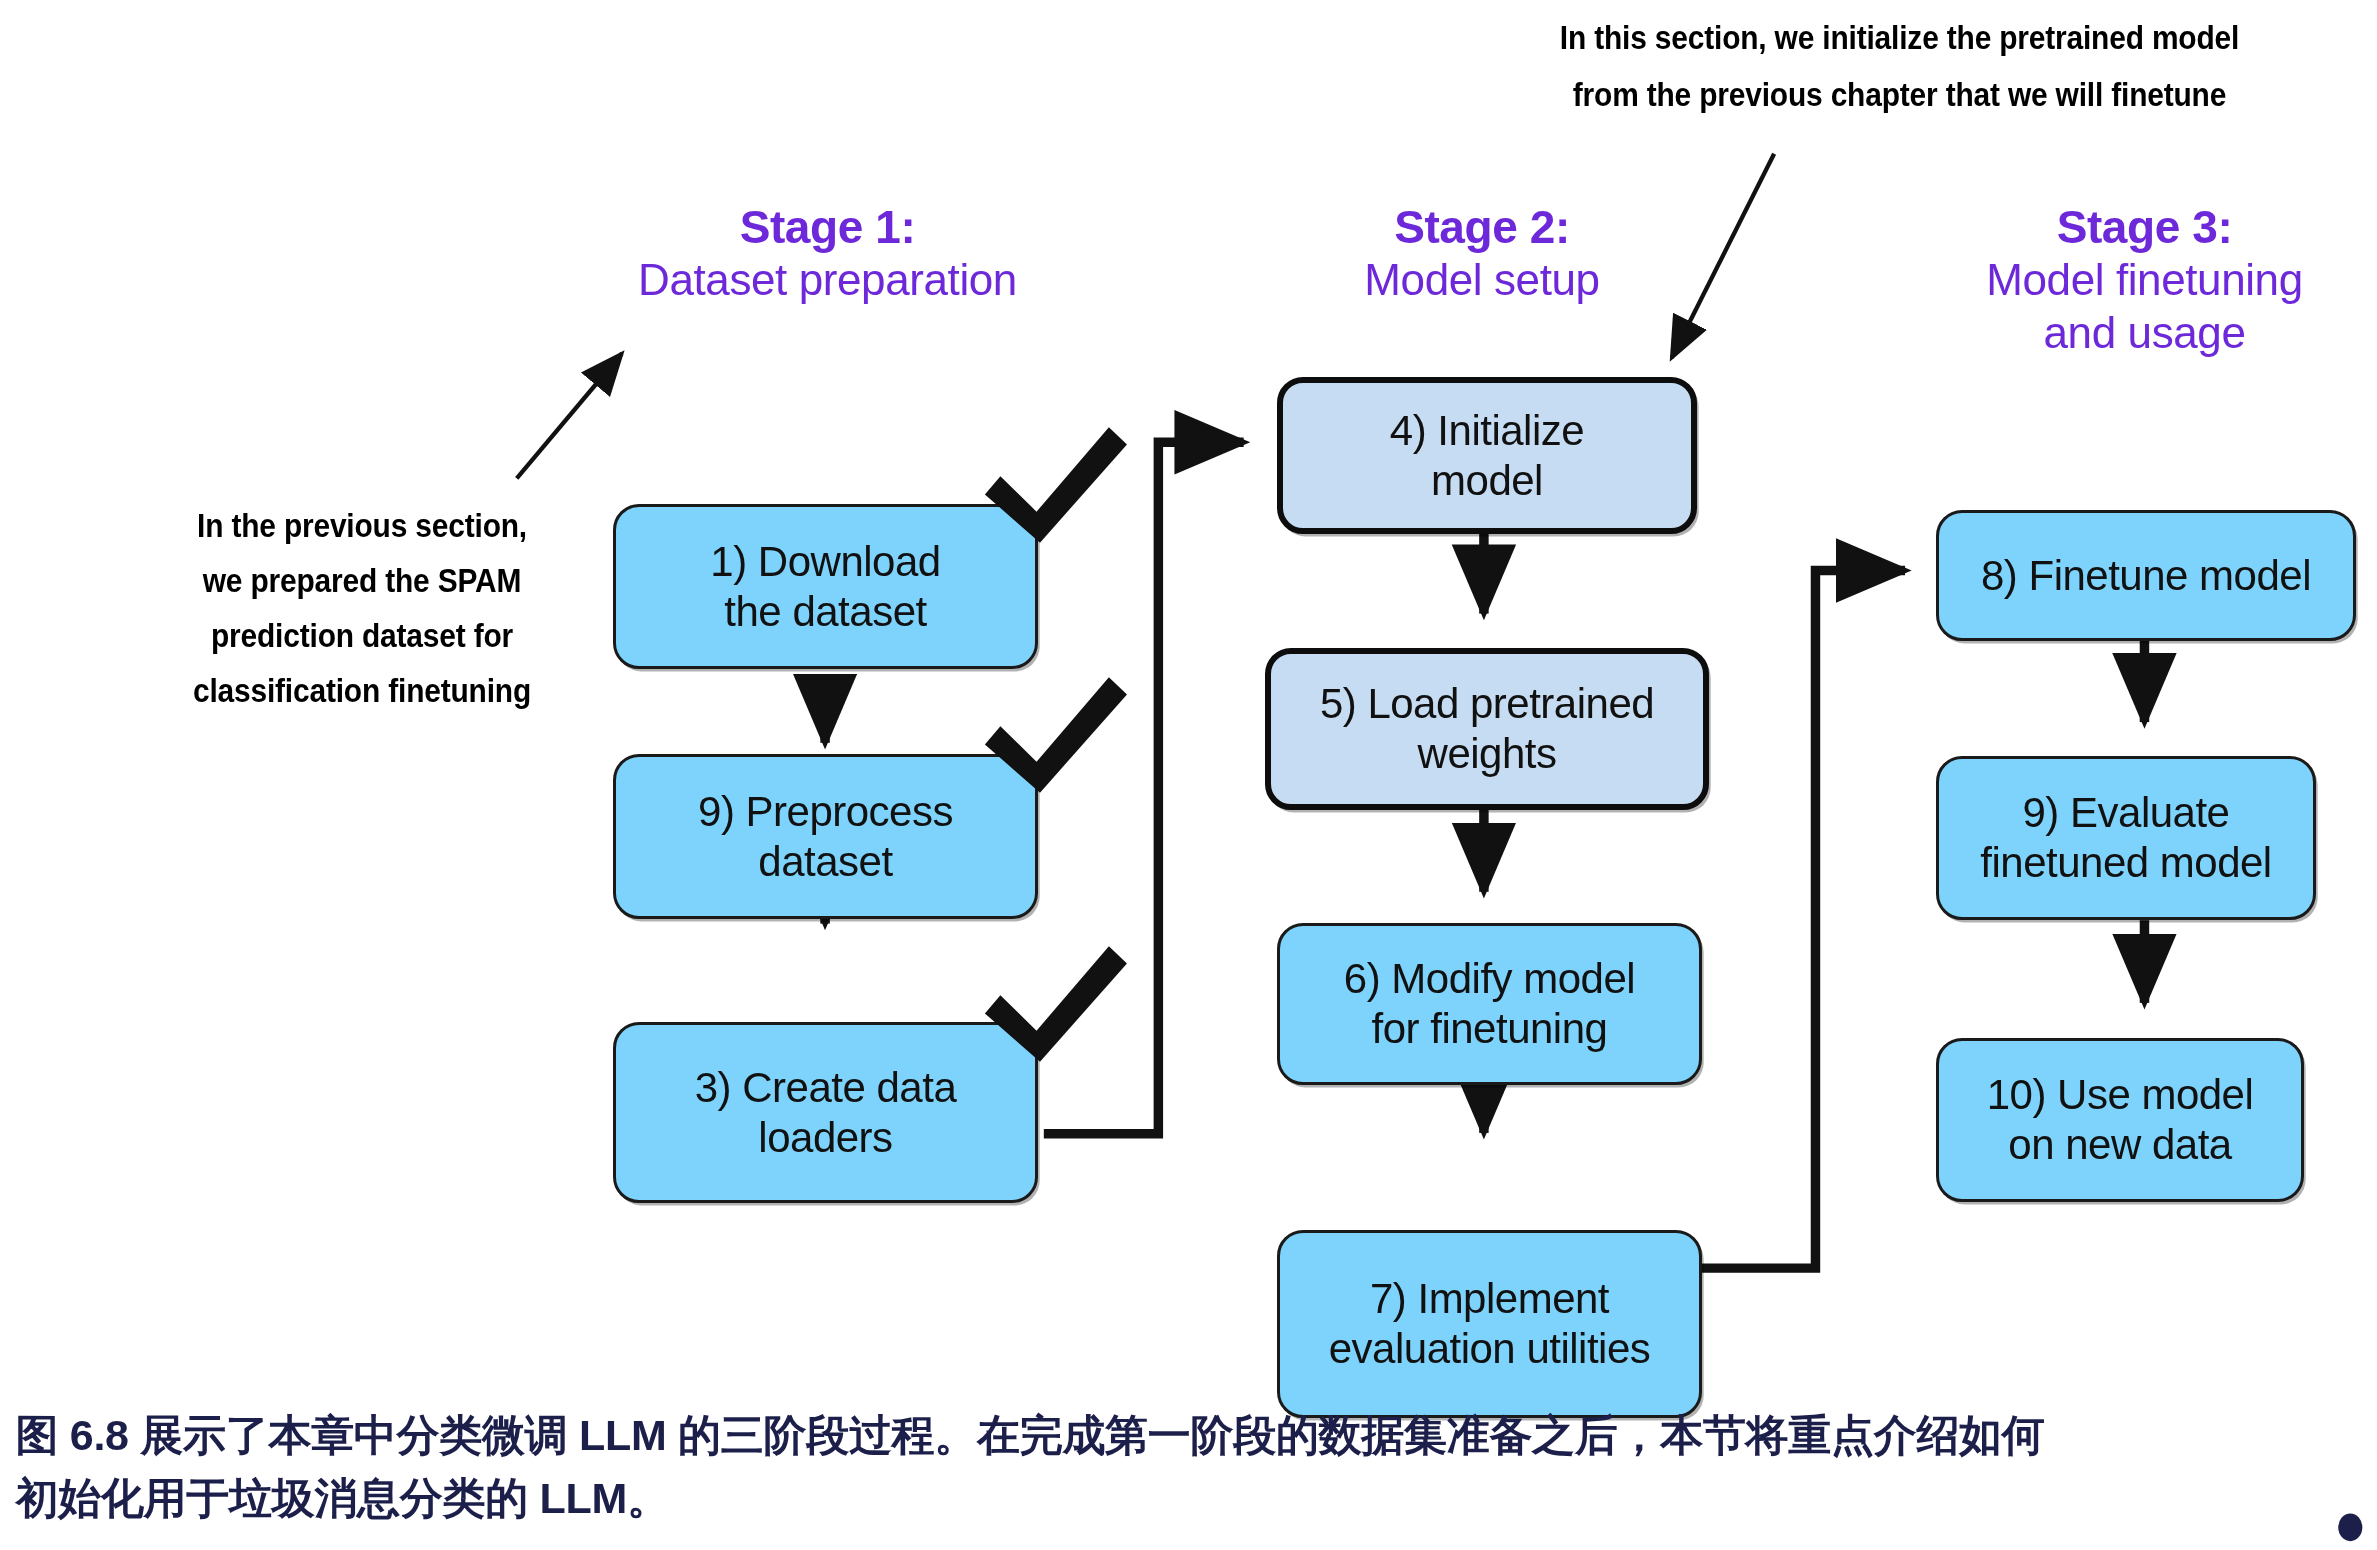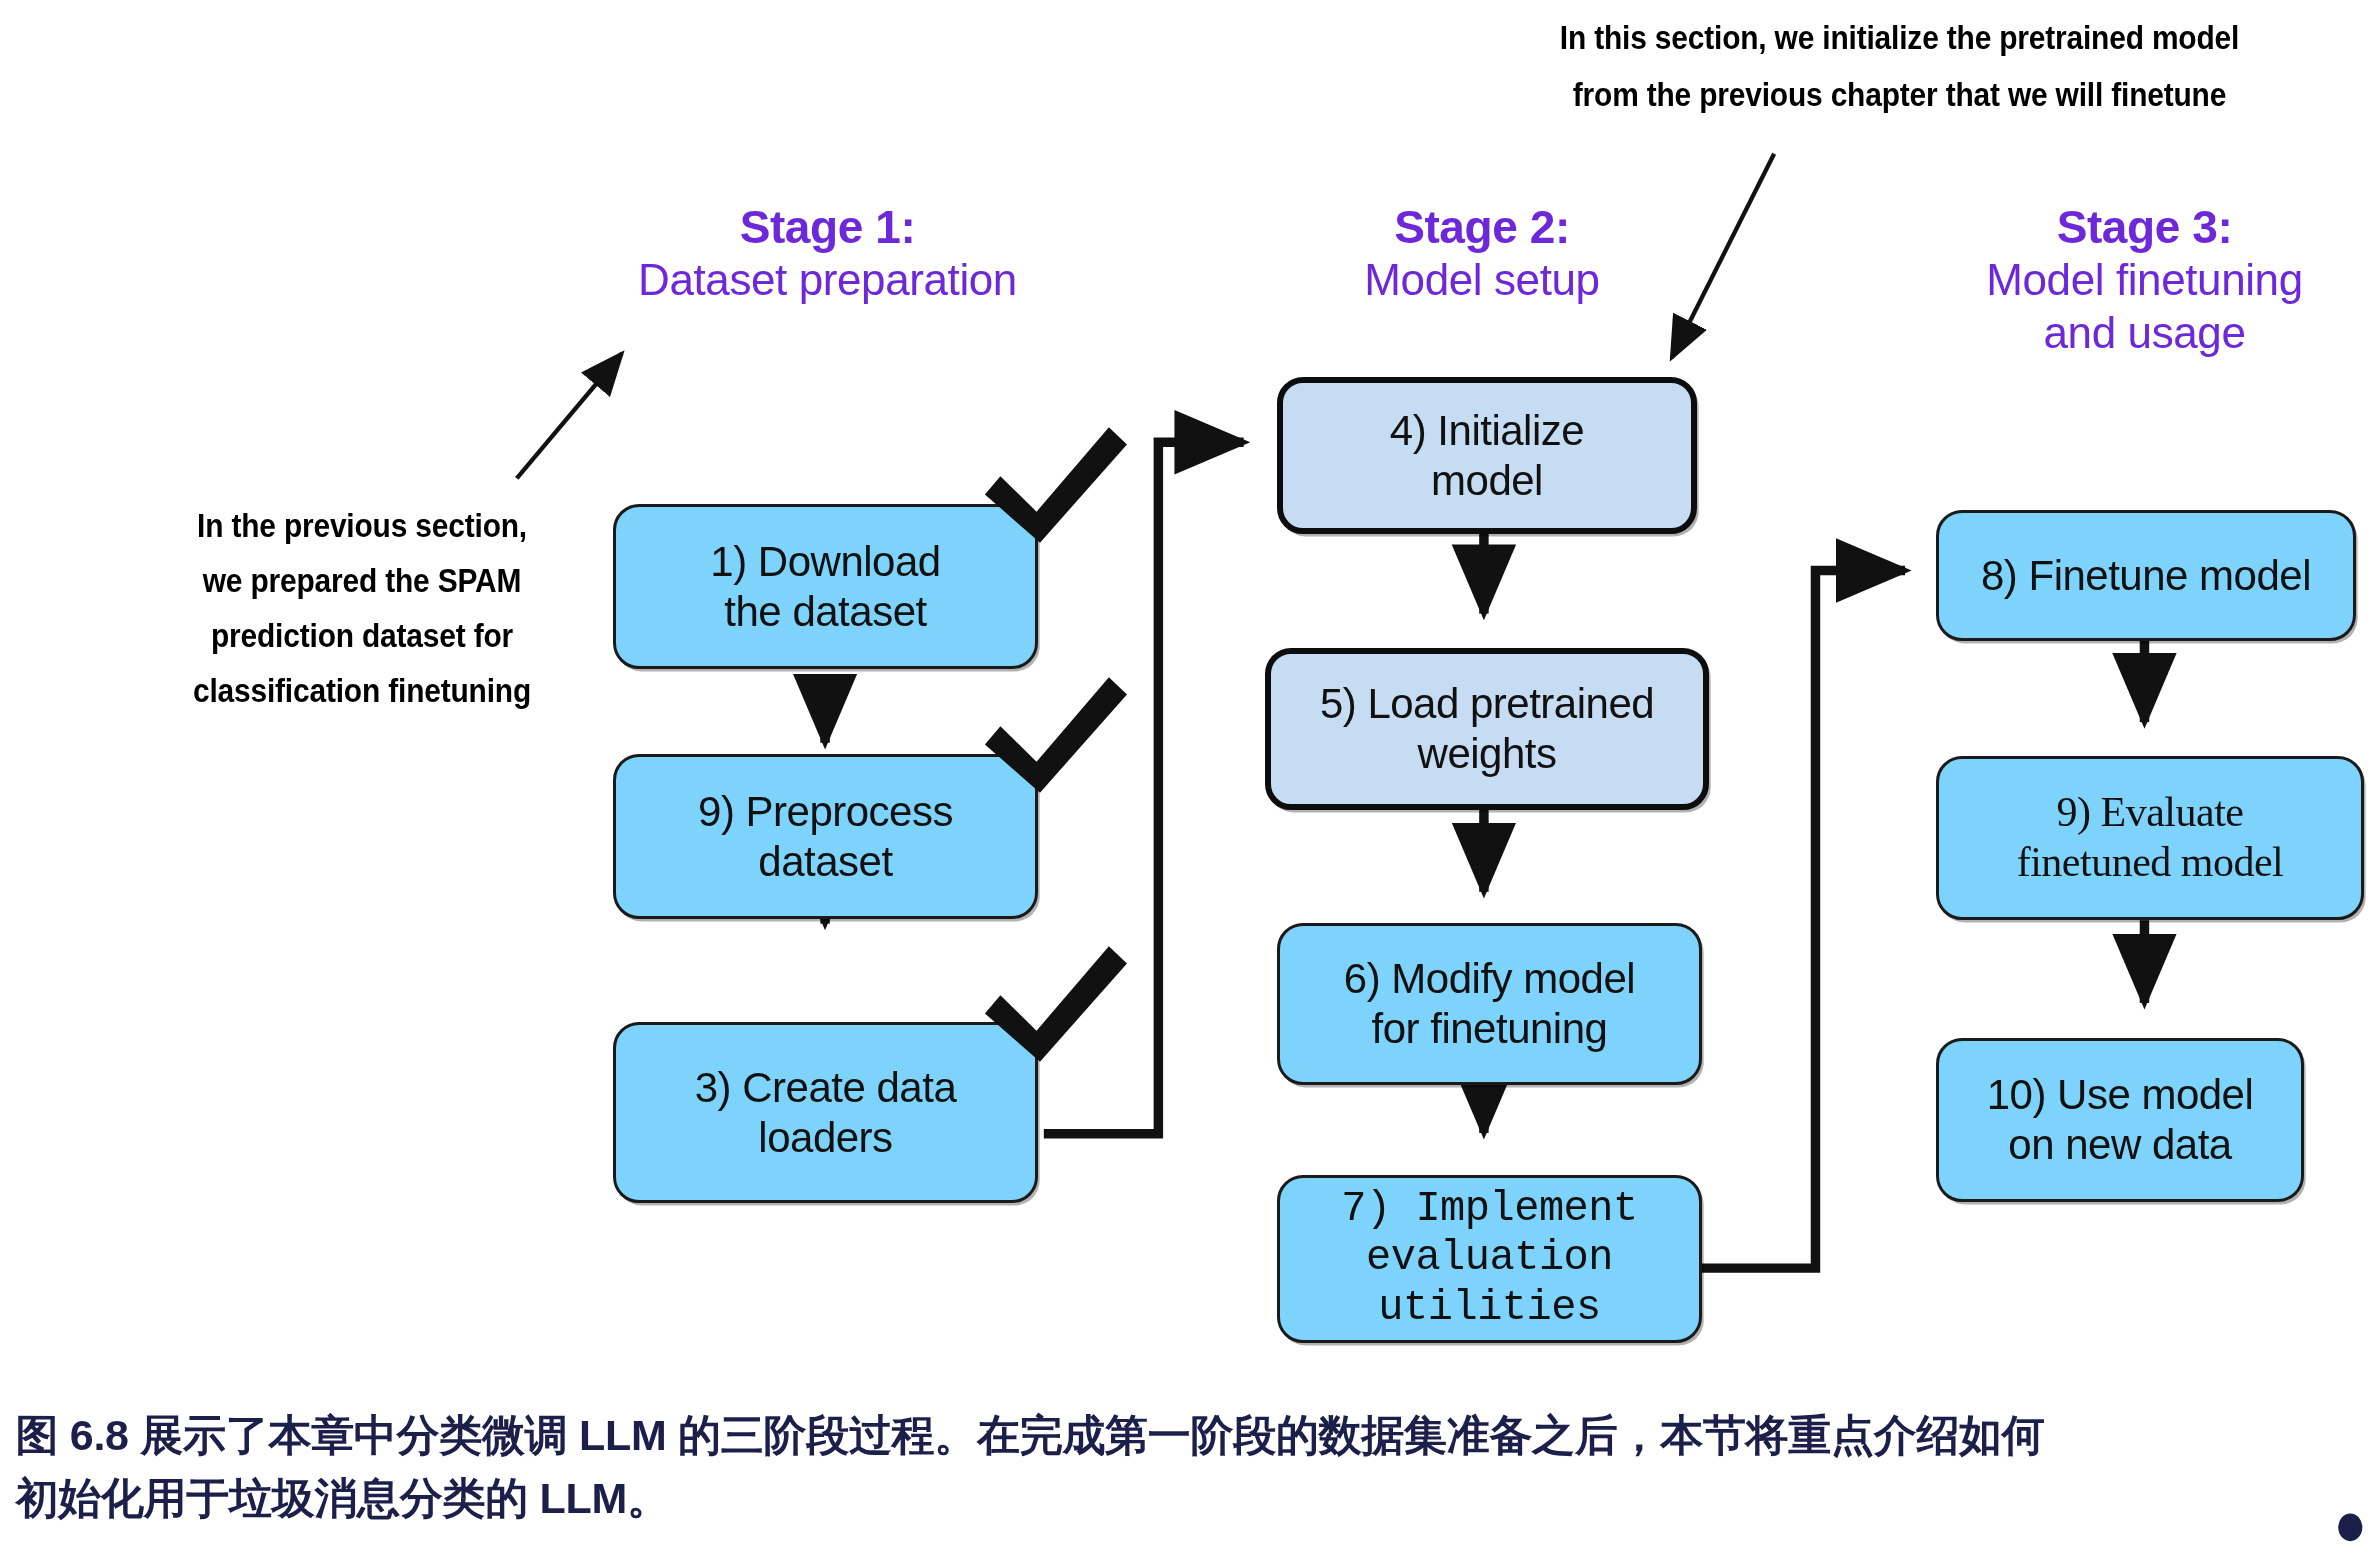--- a/index.html
+++ b/index.html
@@ -170,34 +170,34 @@
     </div>
   </div>
 
   <div class="node" style="left:1277px;top:923px;width:425px;height:162px;">
     <div>
       <span>6) Modify model</span>
       <span>for finetuning</span>
     </div>
   </div>
 
-  <div class="node" style="left:1277px;top:1175px;width:425px;height:168px;font-family:Liberation Mono, monospace;">
+  <div class="node" style="left:1277px;top:1230px;width:425px;height:188px;">
     <div>
       <span>7) Implement</span>
       <span>evaluation utilities</span>
     </div>
   </div>
 
   <div class="node" style="left:1936px;top:510px;width:420px;height:131px;">
     <div>
       <span>8) Finetune model</span>
     </div>
   </div>
 
-  <div class="node" style="left:1936px;top:756px;width:428px;height:164px;font-family:Liberation Serif, serif;">
+  <div class="node" style="left:1936px;top:756px;width:380px;height:164px;">
     <div>
       <span>9) Evaluate</span>
       <span>finetuned model</span>
     </div>
   </div>
 
   <div class="node" style="left:1936px;top:1038px;width:368px;height:164px;">
     <div>
       <span>10) Use model</span>
       <span>on new data</span>

